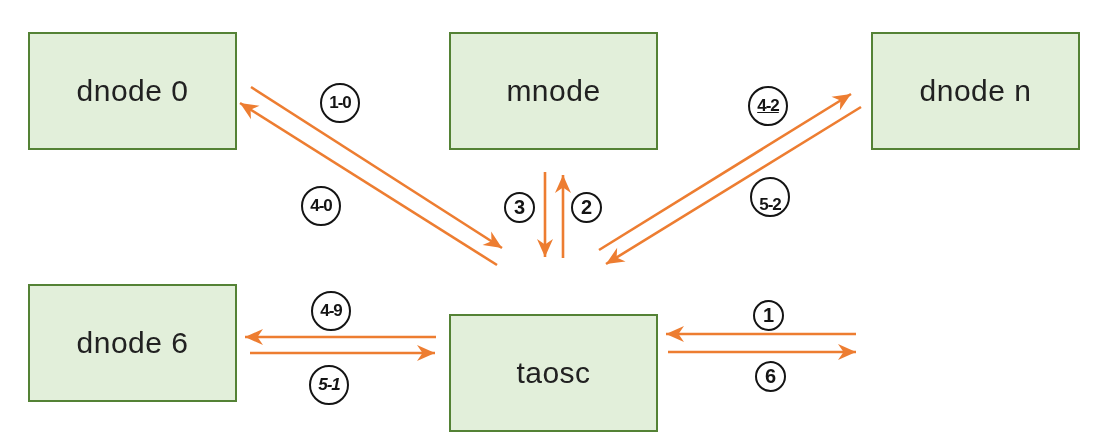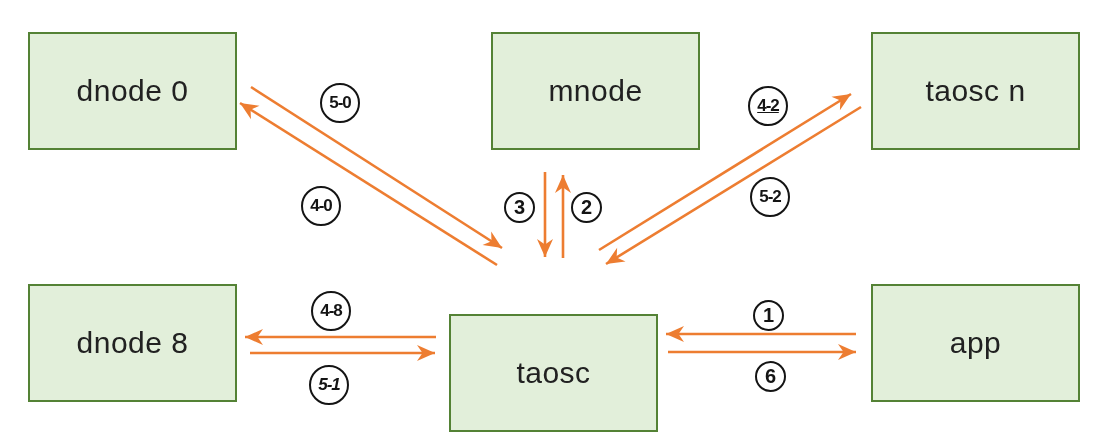--- a/index.html
+++ b/index.html
@@ -29,21 +29,21 @@
     background: #e2efda;
     border: 2.5px solid #548235;
     display: flex;
     align-items: center;
     justify-content: center;
     font-size: 30px;
     color: #212121;
     letter-spacing: 0.5px;
   }
   .node-dnode0 { left: 28px;  top: 32px; }
-  .node-mnode  { left: 449px; top: 32px; margin-left: 42px; }
+  .node-mnode  { left: 449px; top: 32px; }
   .node-dnoden { left: 871px; top: 32px; }
   .node-dnode1 { left: 28px;  top: 284px; }
   .node-taosc  { left: 449px; top: 284px; margin-top: 30px; }
   .node-app    { left: 871px; top: 284px; }
 
   .elabel {
     position: absolute;
     box-sizing: border-box;
     background: #ffffff;
     border: 2.5px solid #141414;
@@ -63,21 +63,21 @@
   .elabel.small {
     width: 31px;
     height: 31px;
     font-size: 20px;
   }
   .el-5-0 { left: 320px; top: 83px;  width: 36px; height: 36px; }
   .el-4-0 { left: 301px; top: 186px; justify-content: center; }
   .el-3   { left: 504px; top: 192px; }
   .el-2   { left: 571px; top: 192px; }
   .el-4-2 { left: 748px; top: 86px; text-decoration: underline;  }
-  .el-5-2 { left: 750px; top: 177px; }
+  .el-5-2 { left: 750px; top: 177px; align-items: flex-end; }
   .el-4-1 { left: 311px; top: 291px; }
   .el-5-1 { left: 309px; top: 365px; font-style: italic; }
   .el-1   { left: 753px; top: 300px; }
   .el-6   { left: 755px; top: 361px; }
 </style>
 </head>
 <body>
 
 <div class="canvas">
 
@@ -111,52 +111,49 @@
     </g>
   </svg>
 
   <div class="node node-dnode0">
     <span>dnode 0</span>
   </div>
   <div class="node node-mnode">
     <span>mnode</span>
   </div>
   <div class="node node-dnoden">
-    <span>taosc n</span>
+    <span>dnode n</span>
   </div>
   <div class="node node-dnode1">
-    <span>dnode 8</span>
+    <span>dnode 6</span>
   </div>
   <div class="node node-taosc">
     <span>taosc</span>
   </div>
-  <div class="node node-app">
-    <span>app</span>
-  </div>
 
   <div class="elabel big el-5-0">
-    <span>5-0</span>
+    <span>1-0</span>
   </div>
   <div class="elabel big el-4-0">
     <span>4-0</span>
   </div>
   <div class="elabel small el-3">
     <span>3</span>
   </div>
   <div class="elabel small el-2">
     <span>2</span>
   </div>
   <div class="elabel big el-4-2">
     <span>4-2</span>
   </div>
   <div class="elabel big el-5-2">
     <span>5-2</span>
   </div>
   <div class="elabel big el-4-1">
-    <span>4-8</span>
+    <span>4-9</span>
   </div>
   <div class="elabel big el-5-1">
     <span>5-1</span>
   </div>
   <div class="elabel small el-1">
     <span>1</span>
   </div>
   <div class="elabel small el-6">
     <span>6</span>
   </div>

